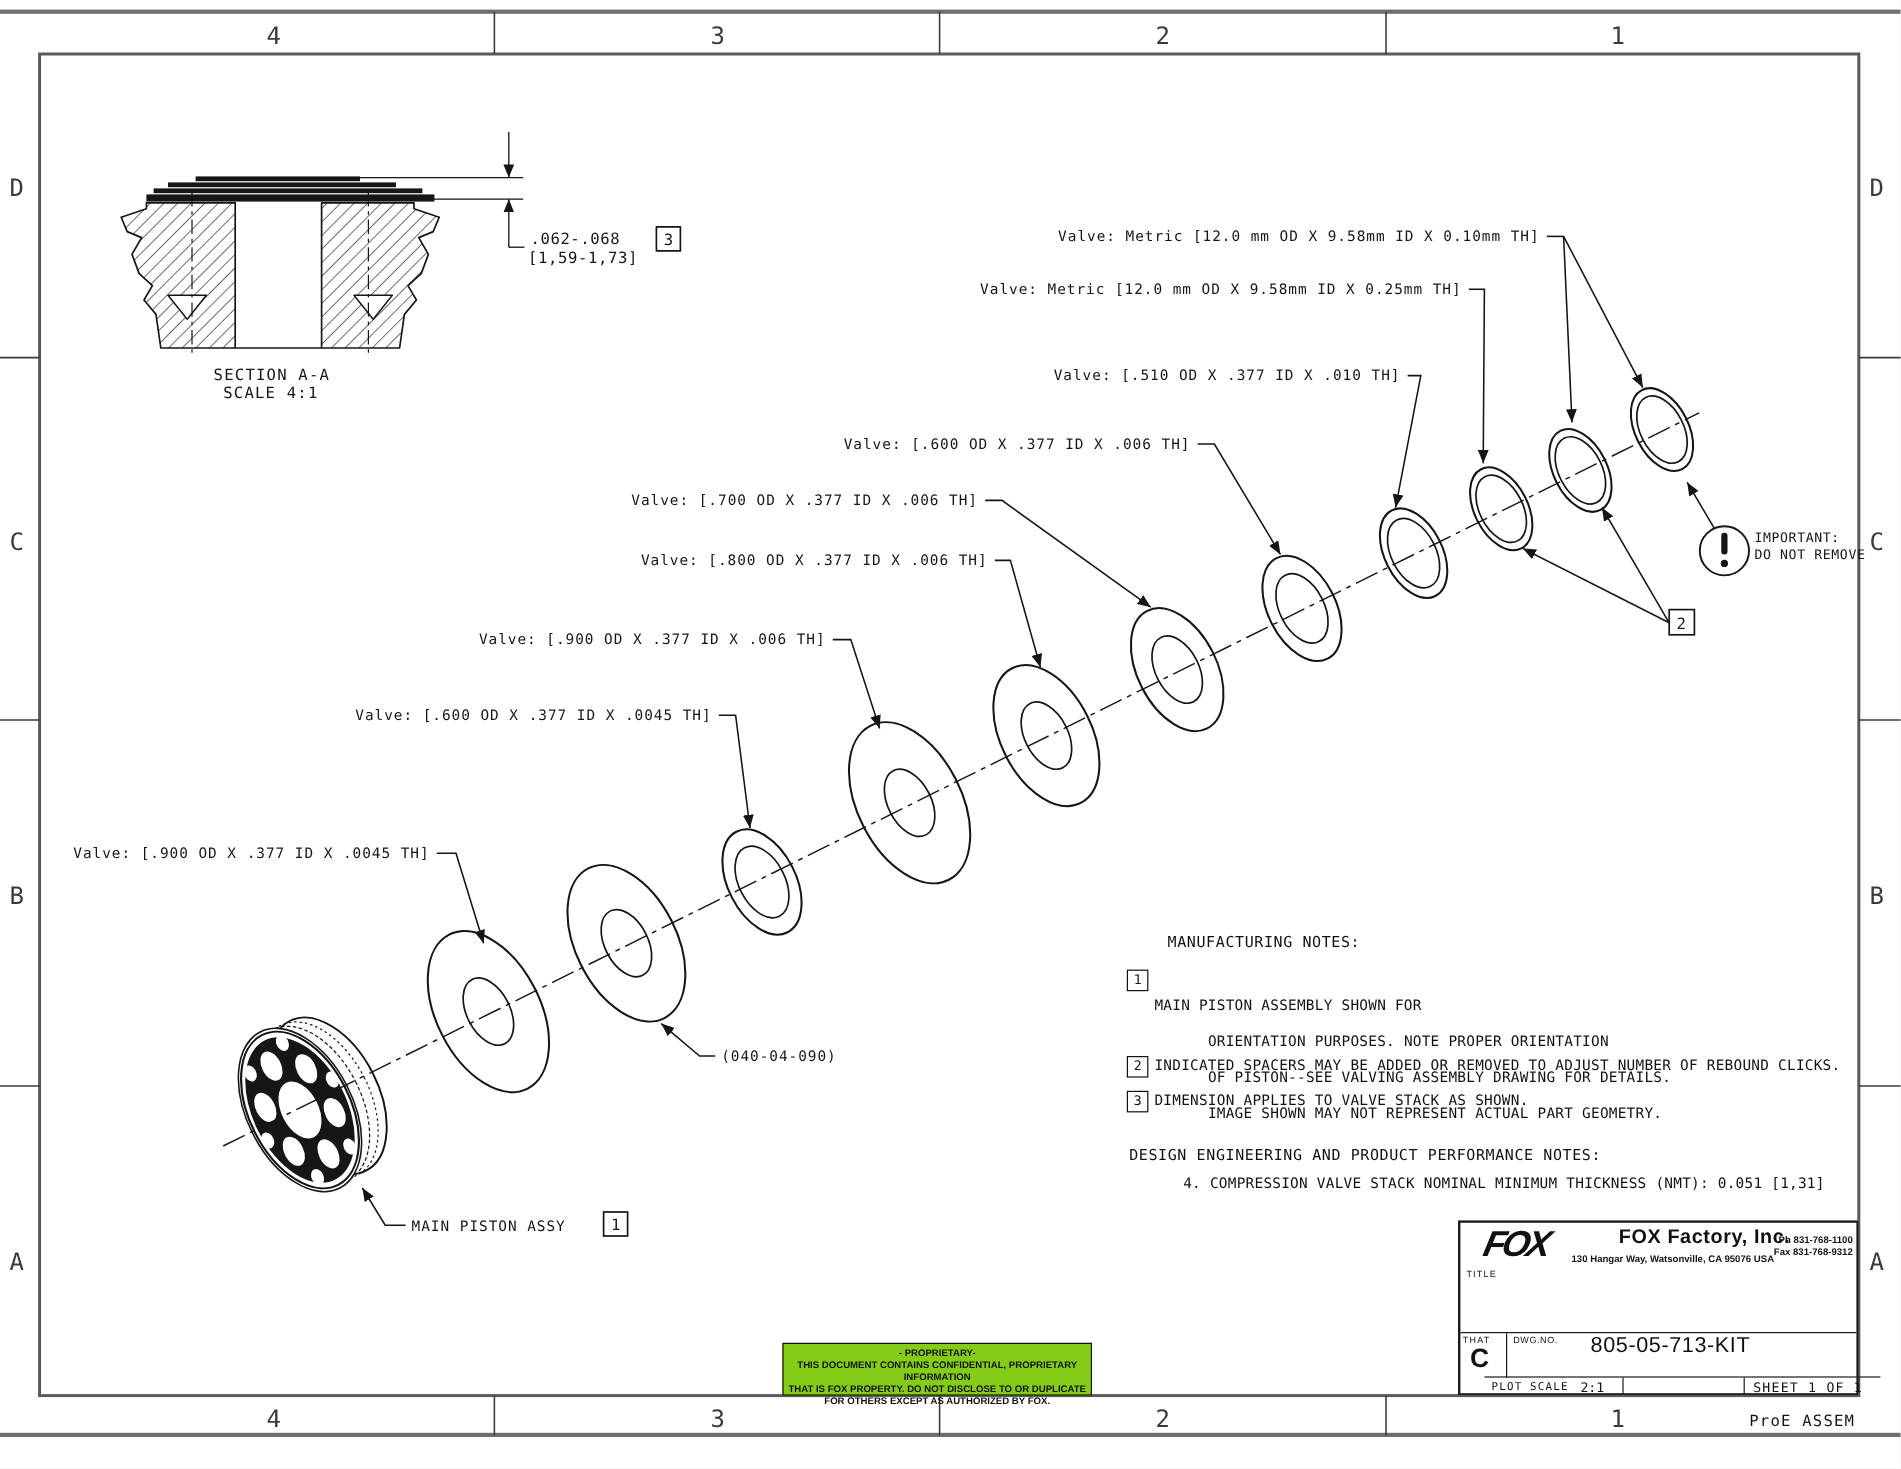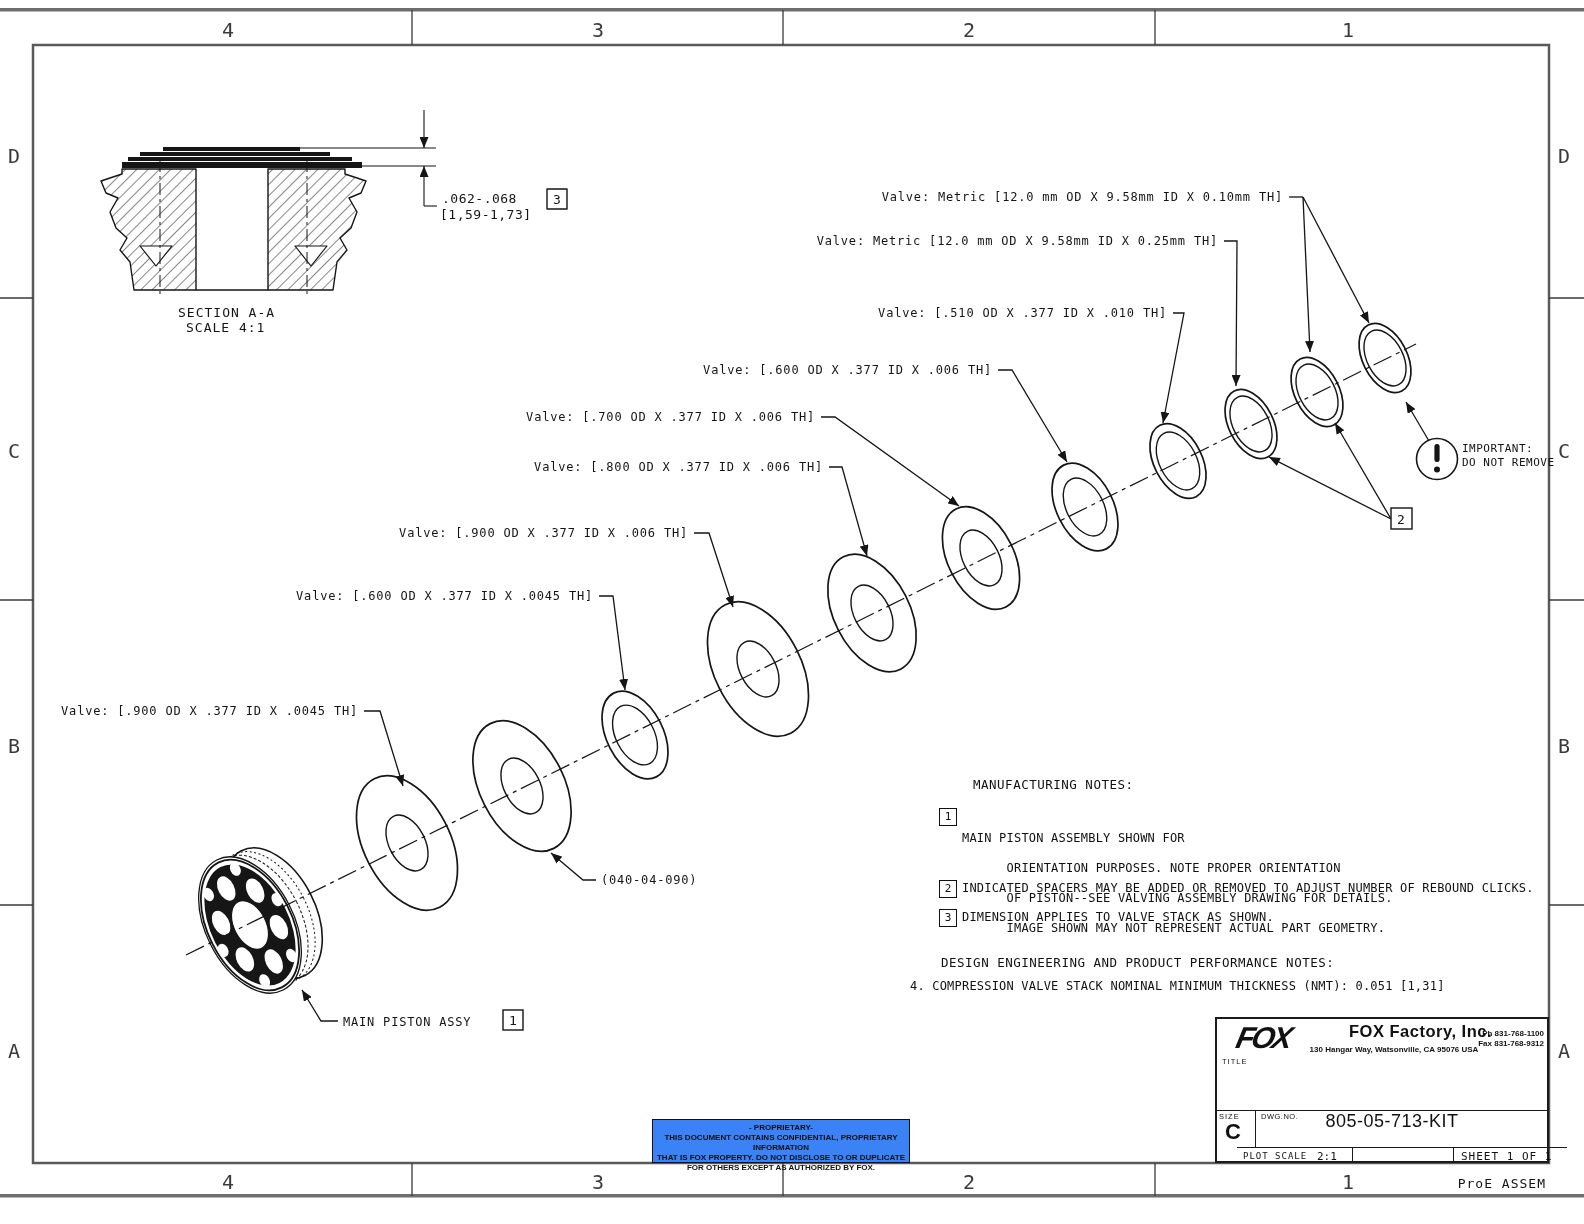--- a/index.html
+++ b/index.html
@@ -17,21 +17,21 @@
 
   
   .abs { position:absolute; }
   .note-head { font-size:12.5px; letter-spacing:0.5px; white-space:pre; }
   .note-text { font-size:12px; line-height:15px; letter-spacing:0.2px; white-space:pre; }
   .nflag { position:absolute; width:16px; height:16px; border:1.5px solid #111;
            font-size:11px; text-align:center; line-height:16px; background:#fff; }
 
   
   .prop-box { position:absolute; left:652px; top:1119px; width:258px; height:44px;
-              border:1.5px solid #111; background:#3b82f6; text-align:center;
+              border:1.5px solid #111; background:#84cc16; text-align:center;
               font-family:"Liberation Sans", sans-serif; font-weight:bold;
               font-size:8px; line-height:10px; padding-top:3px; box-sizing:border-box; }
 
   
   .tb { position:absolute; left:1215px; top:1017px; width:334px; height:146px;
         border:2px solid #1b1b1b; box-sizing:border-box; background:#fff;
         font-family:"Liberation Sans", sans-serif; }
   .tb-head { position:relative; height:40px; }
   .fox-logo { position:absolute; left:4px; top:2px; width:84px; height:34px;
               font-style:italic; font-weight:900; font-size:30px; letter-spacing:-3px;
@@ -282,21 +282,21 @@
     <div class="nflag" style="left:939px; top:808px;">1</div>
     <div class="abs note-text" style="left:962px; top:807px;margin-top:24px;"><span>MAIN PISTON ASSEMBLY SHOWN FOR</span><br>
       <span>ORIENTATION PURPOSES. NOTE PROPER ORIENTATION</span><br>
       <span>OF PISTON--SEE VALVING ASSEMBLY DRAWING FOR DETAILS.</span><br>
       <span>IMAGE SHOWN MAY NOT REPRESENT ACTUAL PART GEOMETRY.</span></div>
     <div class="nflag" style="left:939px; top:880px;">2</div>
     <div class="abs note-text" style="left:962px; top:881px;">INDICATED SPACERS MAY BE ADDED OR REMOVED TO ADJUST NUMBER OF REBOUND CLICKS.</div>
     <div class="nflag" style="left:939px; top:909px;">3</div>
     <div class="abs note-text" style="left:962px; top:910px;">DIMENSION APPLIES TO VALVE STACK AS SHOWN.</div>
     <div class="abs note-head" style="left:941px; top:955px;">DESIGN ENGINEERING AND PRODUCT PERFORMANCE NOTES:</div>
-    <div class="abs note-text" style="left:910px; top:979px;text-align:right;">4. COMPRESSION VALVE STACK NOMINAL MINIMUM THICKNESS (NMT): 0.051 [1,31]</div>
+    <div class="abs note-text" style="left:986px; top:979px;text-align:right;">4. COMPRESSION VALVE STACK NOMINAL MINIMUM THICKNESS (NMT): 0.051 [1,31]</div>
   </div>
 
   <div class="prop-box">
     <span>- PROPRIETARY-</span><br>
     <span>THIS DOCUMENT CONTAINS CONFIDENTIAL, PROPRIETARY INFORMATION</span><br>
     <span>THAT IS FOX PROPERTY.  DO NOT DISCLOSE TO OR DUPLICATE</span><br>
     <span>FOR OTHERS EXCEPT AS AUTHORIZED BY FOX.</span>
   </div>
 
   <div class="tb">
@@ -305,21 +305,21 @@
       <div class="tb-company">FOX Factory, Inc.</div>
       <div class="tb-addr">130 Hangar Way, Watsonville, CA 95076 USA</div>
       <div class="tb-phone">
         <div>Ph 831-768-1100</div>
         <div>Fax 831-768-9312</div>
       </div>
     </div>
     <div class="tb-title-label">TITLE</div>
     <div class="tb-mid">
       <div class="tb-size">
-        <span class="lbl">SIZE</span>
+        <span class="lbl">THAT</span>
         <span class="val">C</span>
       </div>
       <span class="tb-dwg-lbl">DWG.NO.</span>
       <div class="tb-dwg-no">805-05-713-KIT</div>
     </div>
     <div class="tb-bot">
       <span class="tb-ps-lbl">PLOT SCALE</span>
       <span class="tb-ps">2:1</span>
       <span class="tb-vd1"></span>
       <span class="tb-vd2"></span>

